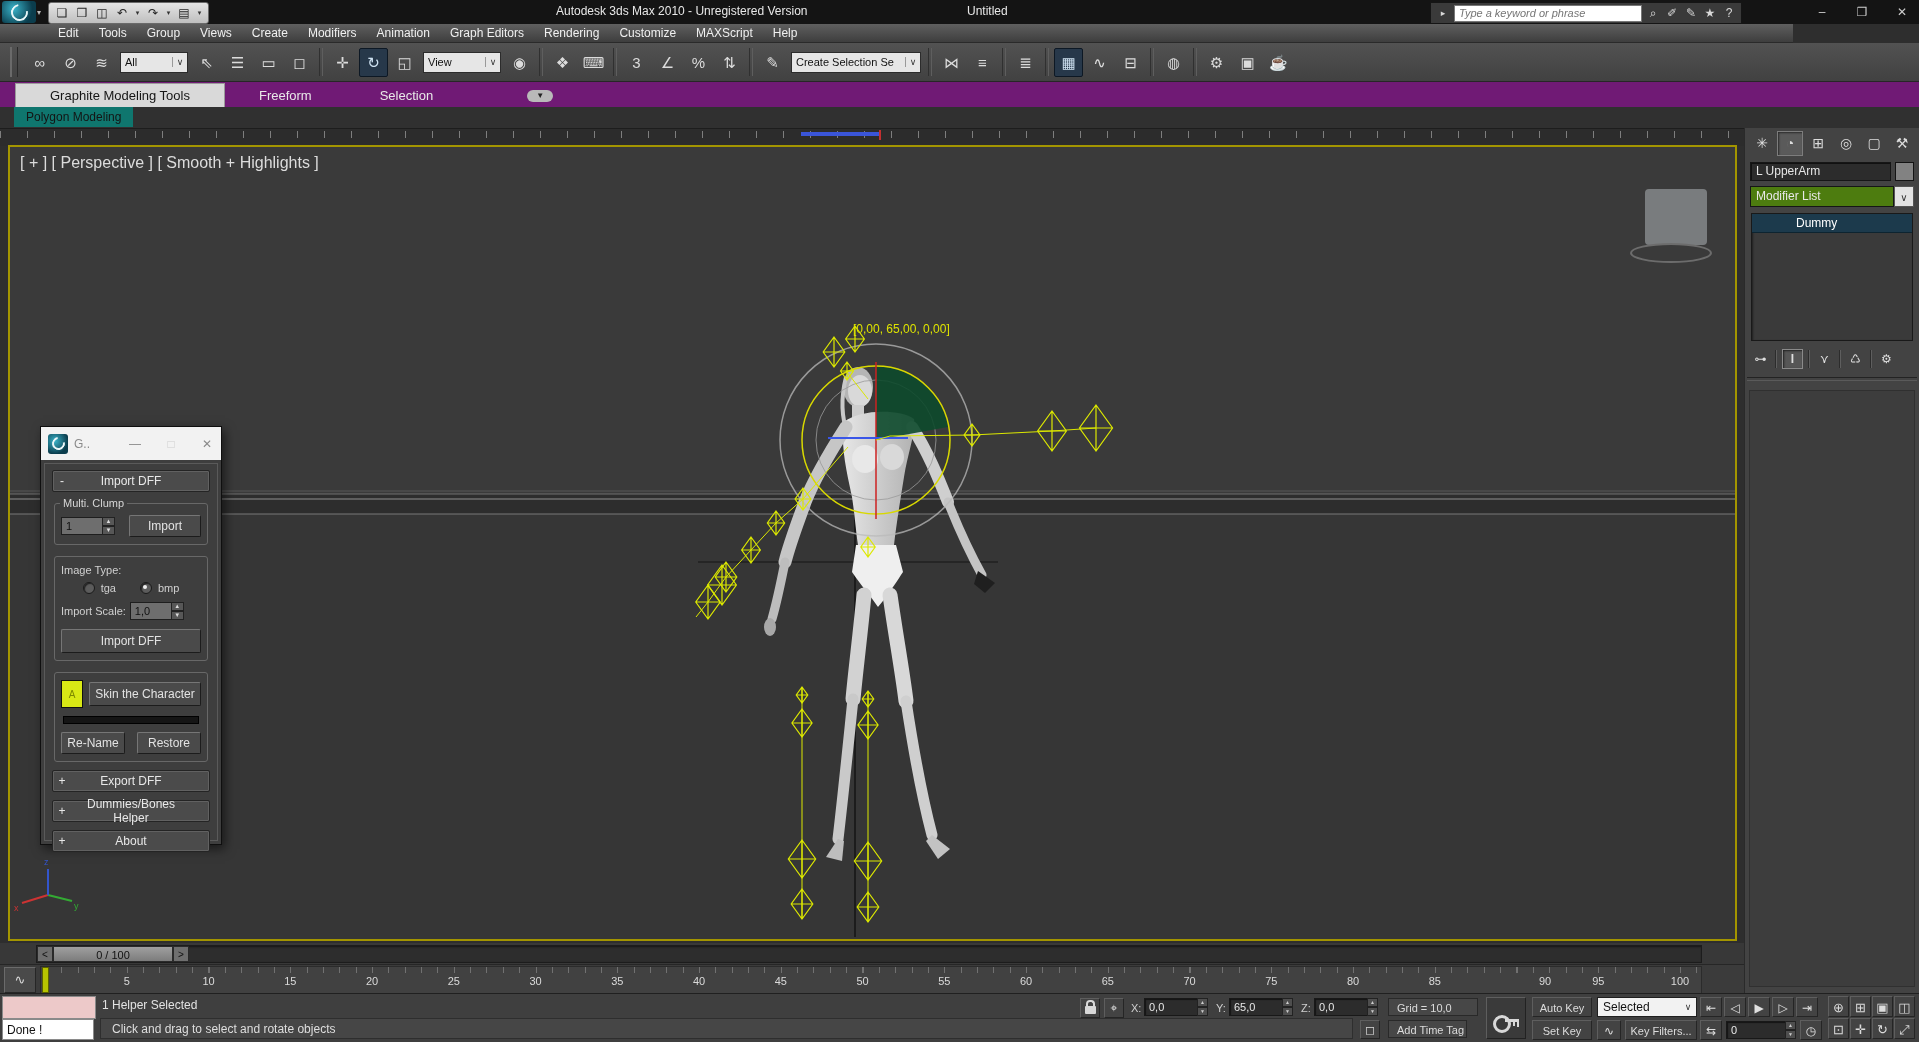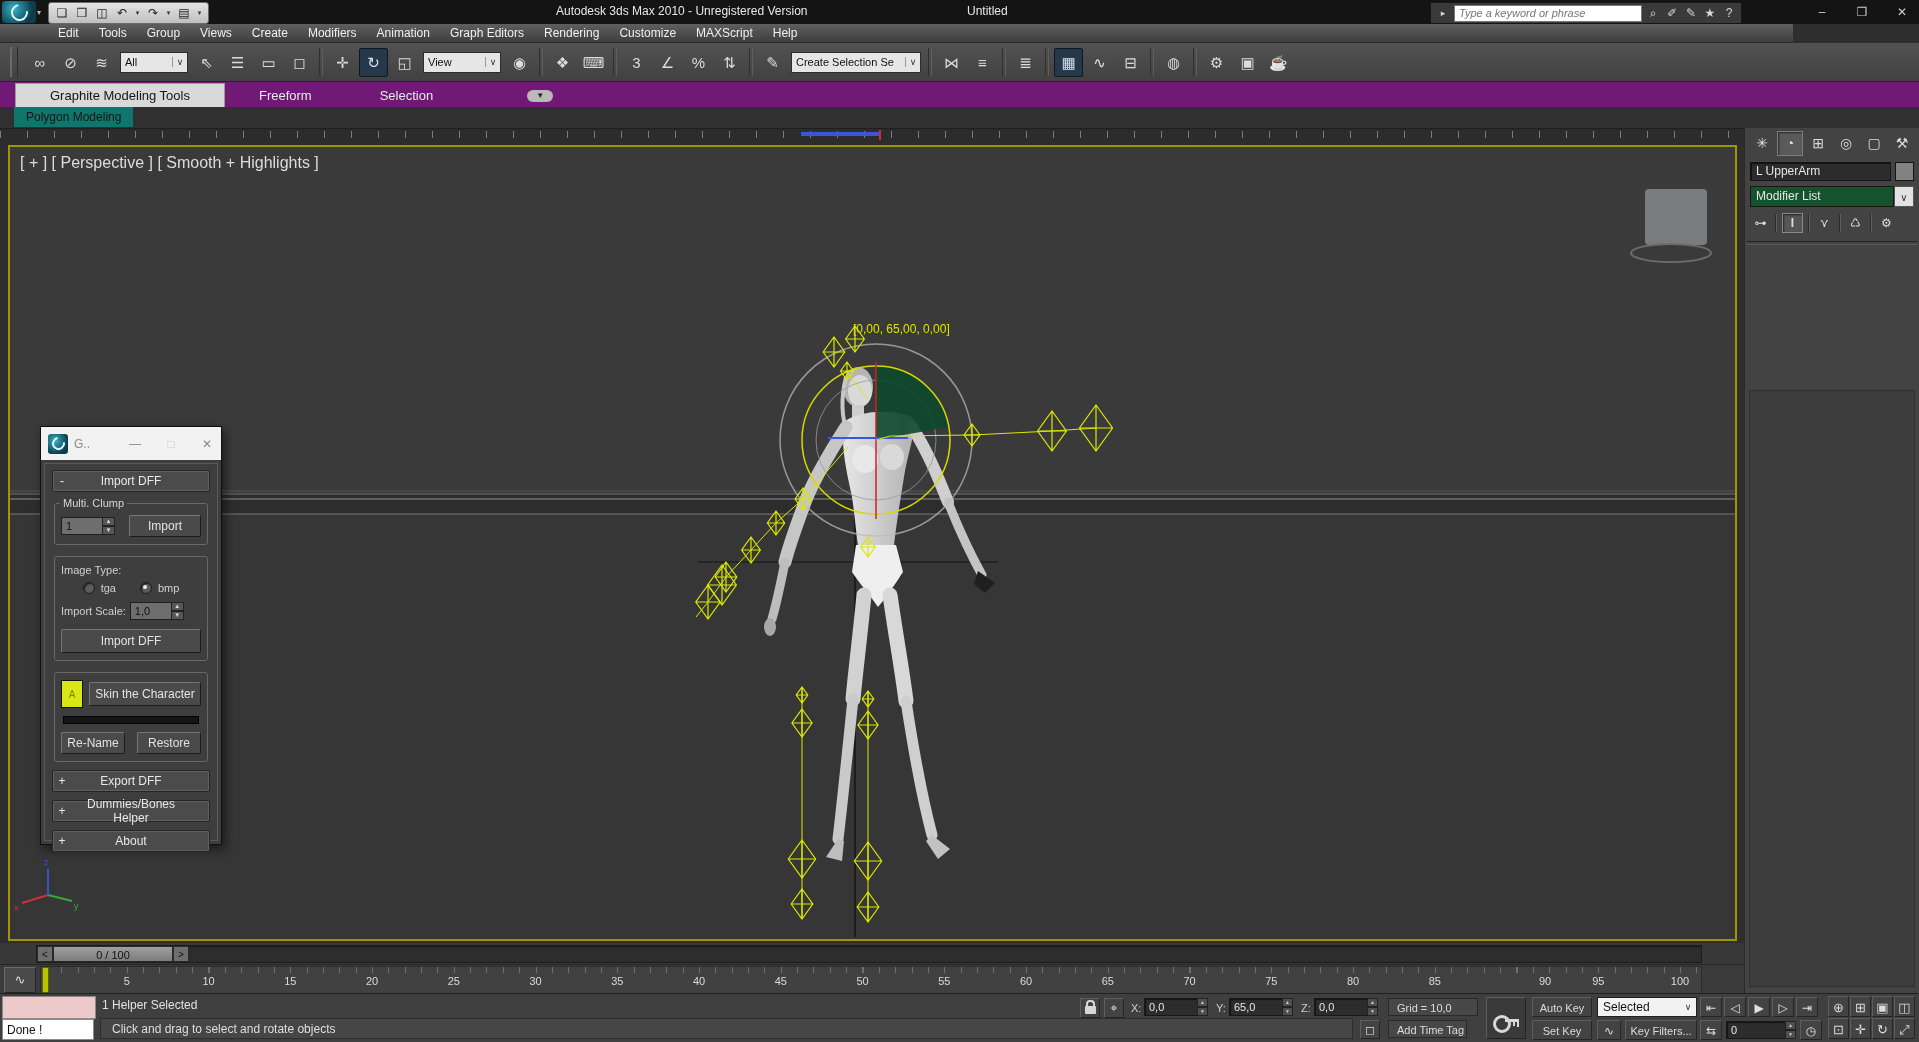--- a/index.html
+++ b/index.html
@@ -101,21 +101,21 @@
   
   .cmd-panel{position:absolute;left:1744px;top:128px;width:175px;height:865px;background:#434343;box-sizing:border-box;border-left:1px solid #2a2a2a;}
   .cp-tabs{display:flex;align-items:center;padding:3px 4px;gap:2px;}
   .cp-tab{width:24px;height:23px;color:#ddd;font-size:14px;line-height:23px;text-align:center;border:1px solid transparent;}
   .cp-tab.active{background:#5a5a5a;border:1px solid #7d7d7d;box-shadow:inset 1px 1px 2px #2b2b2b;}
   .cp-name-row{display:flex;align-items:center;gap:4px;padding:3px 5px;}
   .objname{flex:1;height:17px;line-height:17px;background:#2c2c2c;border:1px solid #161616;box-shadow:inset 1px 1px 0 #111;
     color:#e6e6e6;font-size:12px;padding:0 5px;}
   .cp-swatch{width:17px;height:17px;background:#828282;border:1px solid #141414;}
   .modlist-row{display:flex;align-items:center;padding:2px 5px;gap:0;}
-  .modlist-field{flex:1;height:19px;line-height:19px;background:#14532d;border:1px solid #161616;color:#e8e8e8;font-size:12px;padding:0 5px;}
+  .modlist-field{flex:1;height:19px;line-height:19px;background:#4d7c0f;border:1px solid #161616;color:#e8e8e8;font-size:12px;padding:0 5px;}
   .modlist-arrow{width:20px;height:21px;background:#e3e3e3;border:1px solid #555;color:#333;font-size:10px;text-align:center;line-height:21px;box-sizing:border-box;}
   .stack{margin:4px 6px;height:126px;background:#3a3a3a;border:1px solid #191919;box-shadow:inset 1px 1px 2px #202020;}
   .stack-row{height:18px;background:#1c3a4c;color:#fff;font-size:12px;padding-left:44px;display:flex;align-items:center;border-bottom:1px solid #0d2430;}
   .stack-tools{display:flex;align-items:center;padding:4px 6px;gap:5px;}
   .st-btn{width:19px;height:18px;color:#dedede;font-size:12px;line-height:18px;text-align:center;}
   .st-btn.pressed{border:1px solid #8a8a8a;background:#565656;box-shadow:inset 1px 1px 2px #222;font-weight:bold;}
   .st-sep{width:1px;height:18px;background:#2c2c2c;border-right:1px solid #5e5e5e;}
   .cp-div{height:2px;margin:4px 2px;border-top:1px solid #232323;border-bottom:1px solid #5a5a5a;}
   .cp-empty{position:absolute;left:4px;right:4px;top:262px;bottom:6px;background:#3d3d3d;border:1px solid #303030;}
 
@@ -489,20 +489,23 @@
         <span class="cp-tab">⚒</span>
       </div>
     <div class="cp-name-row">
       <div class="objname">L UpperArm</div>
       <div class="cp-swatch"></div>
     </div>
     <div class="modlist-row">
       <div class="modlist-field">Modifier List</div>
       <div class="modlist-arrow">∨</div>
     </div>
+    <div class="stack" id="mod-stack">
+        <div class="stack-row">Dummy</div>
+      </div>
     <div class="stack-tools" id="stack-tools">
         <span class="st-btn">⊶</span>
         <span class="st-sep"></span>
         <span class="st-btn pressed">I</span>
         <span class="st-sep"></span>
         <span class="st-btn">⋎</span>
         <span class="st-sep"></span>
         <span class="st-btn">♺</span>
         <span class="st-sep"></span>
         <span class="st-btn">⚙</span>

